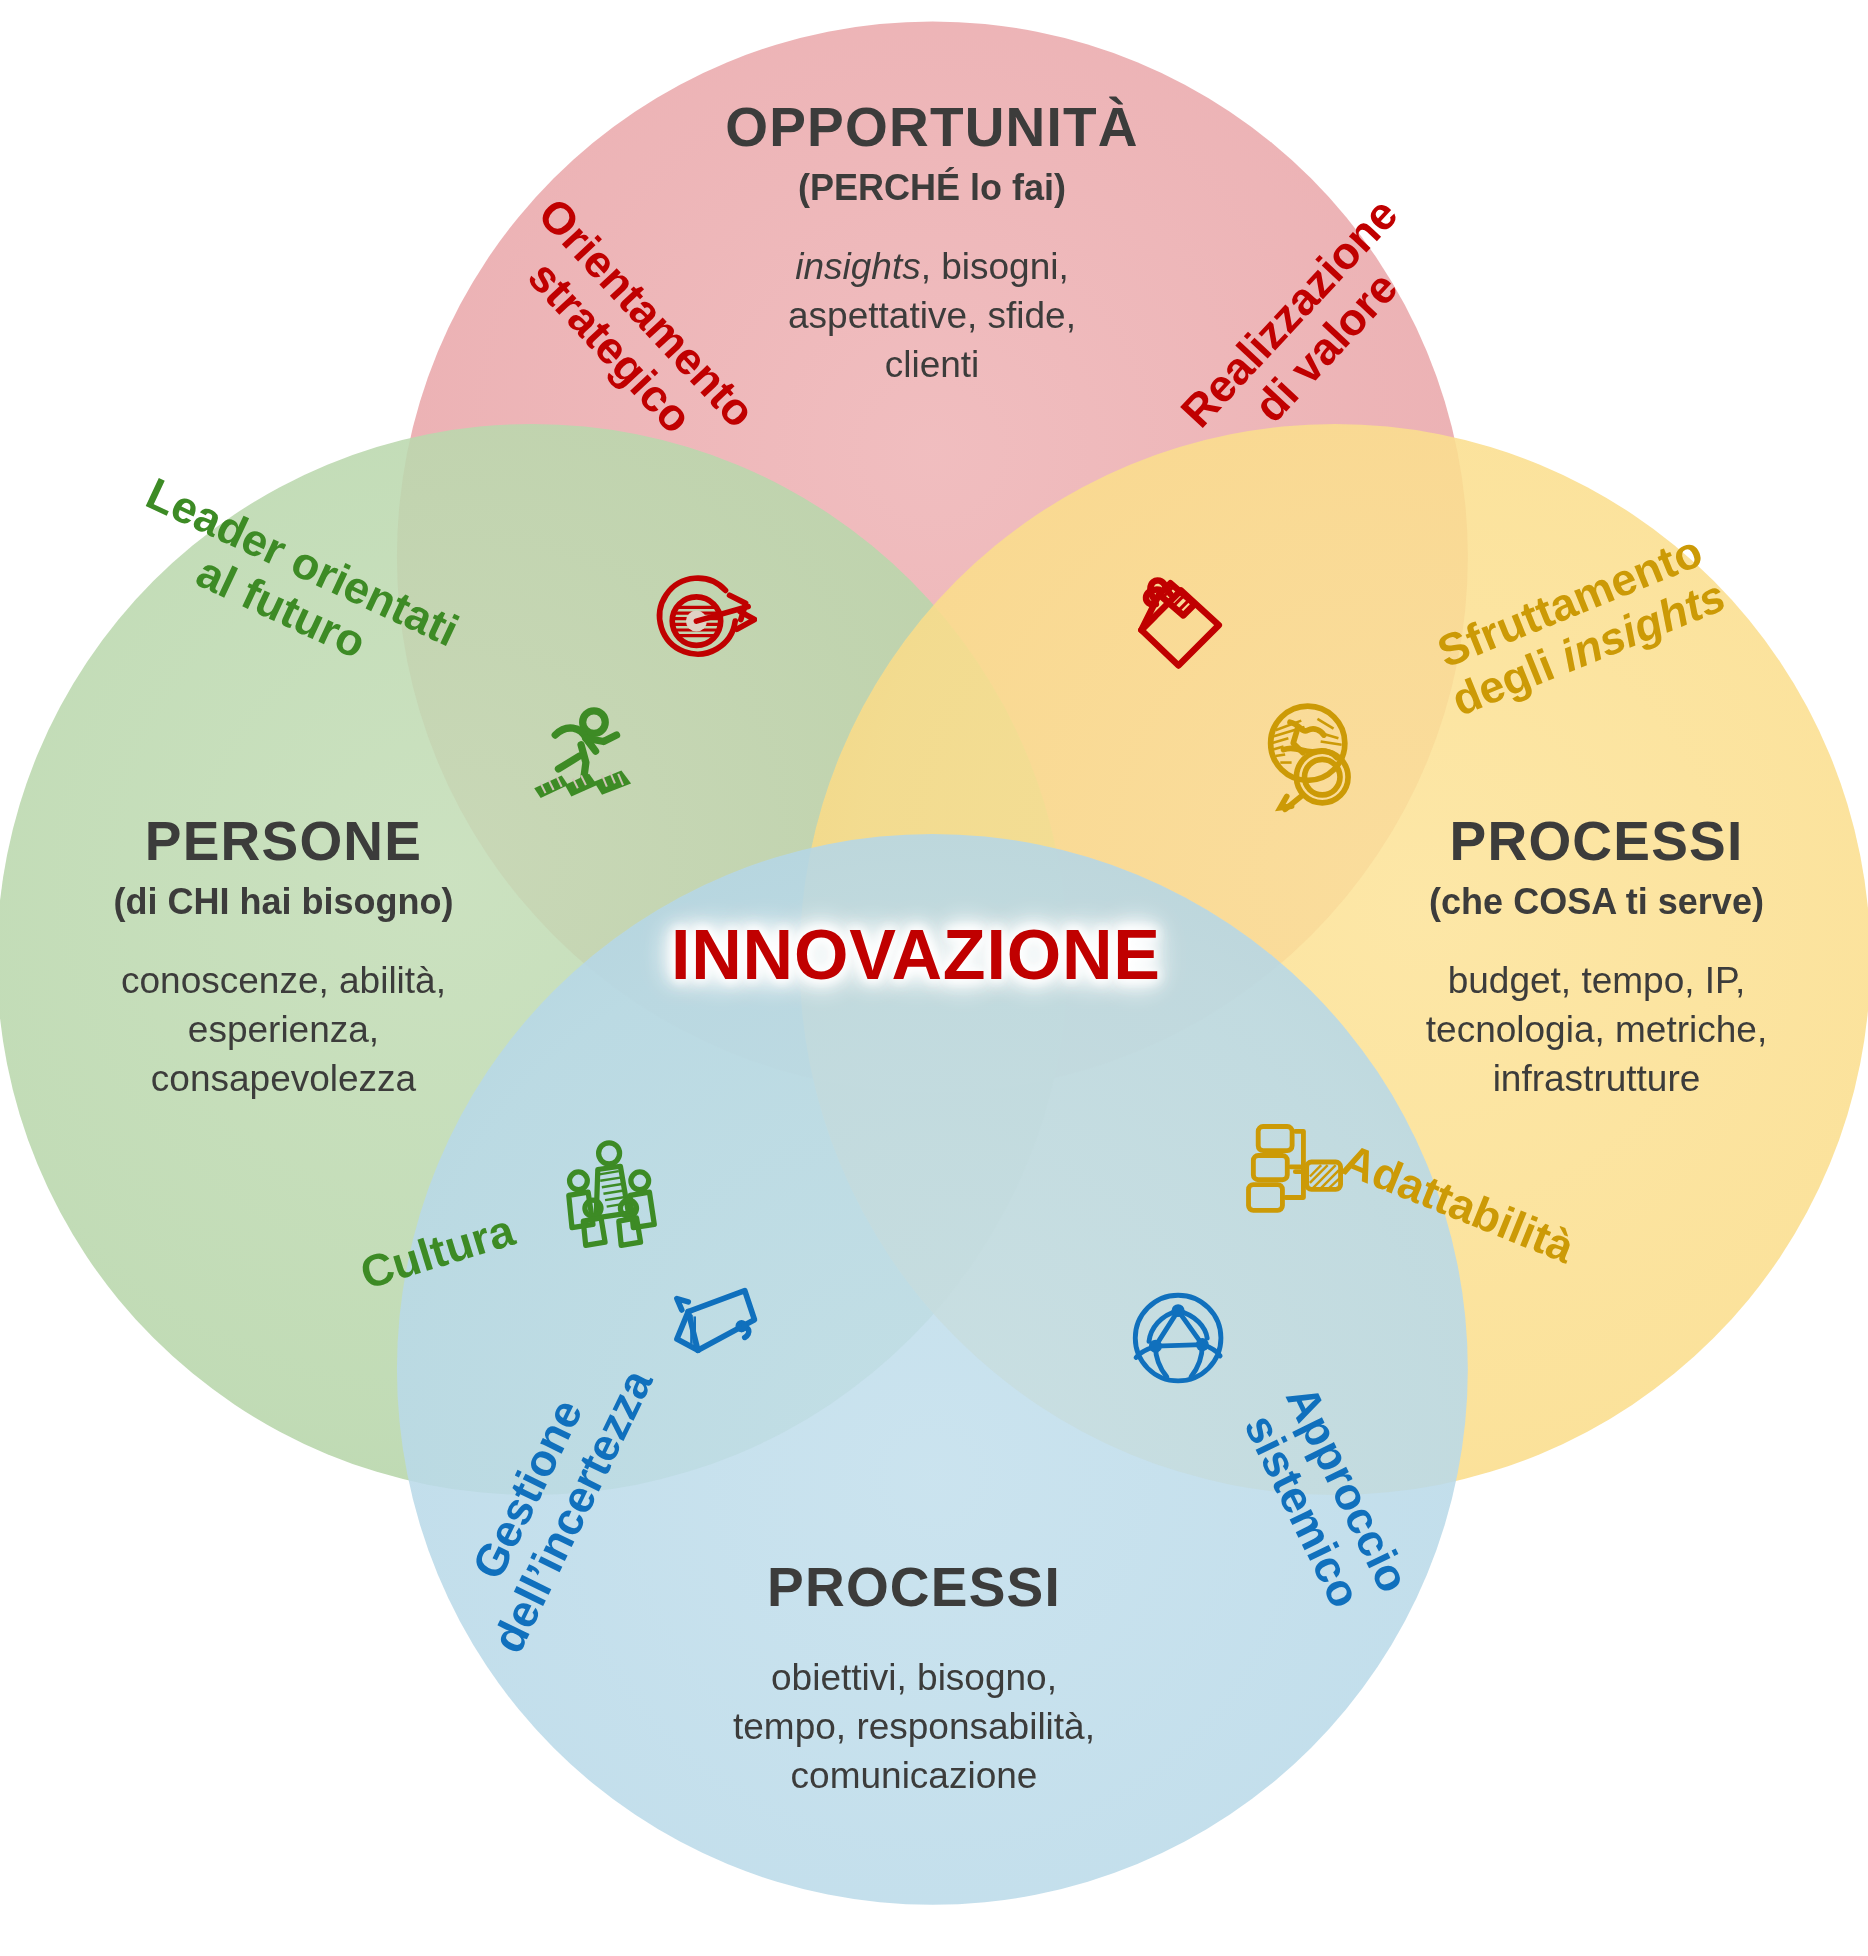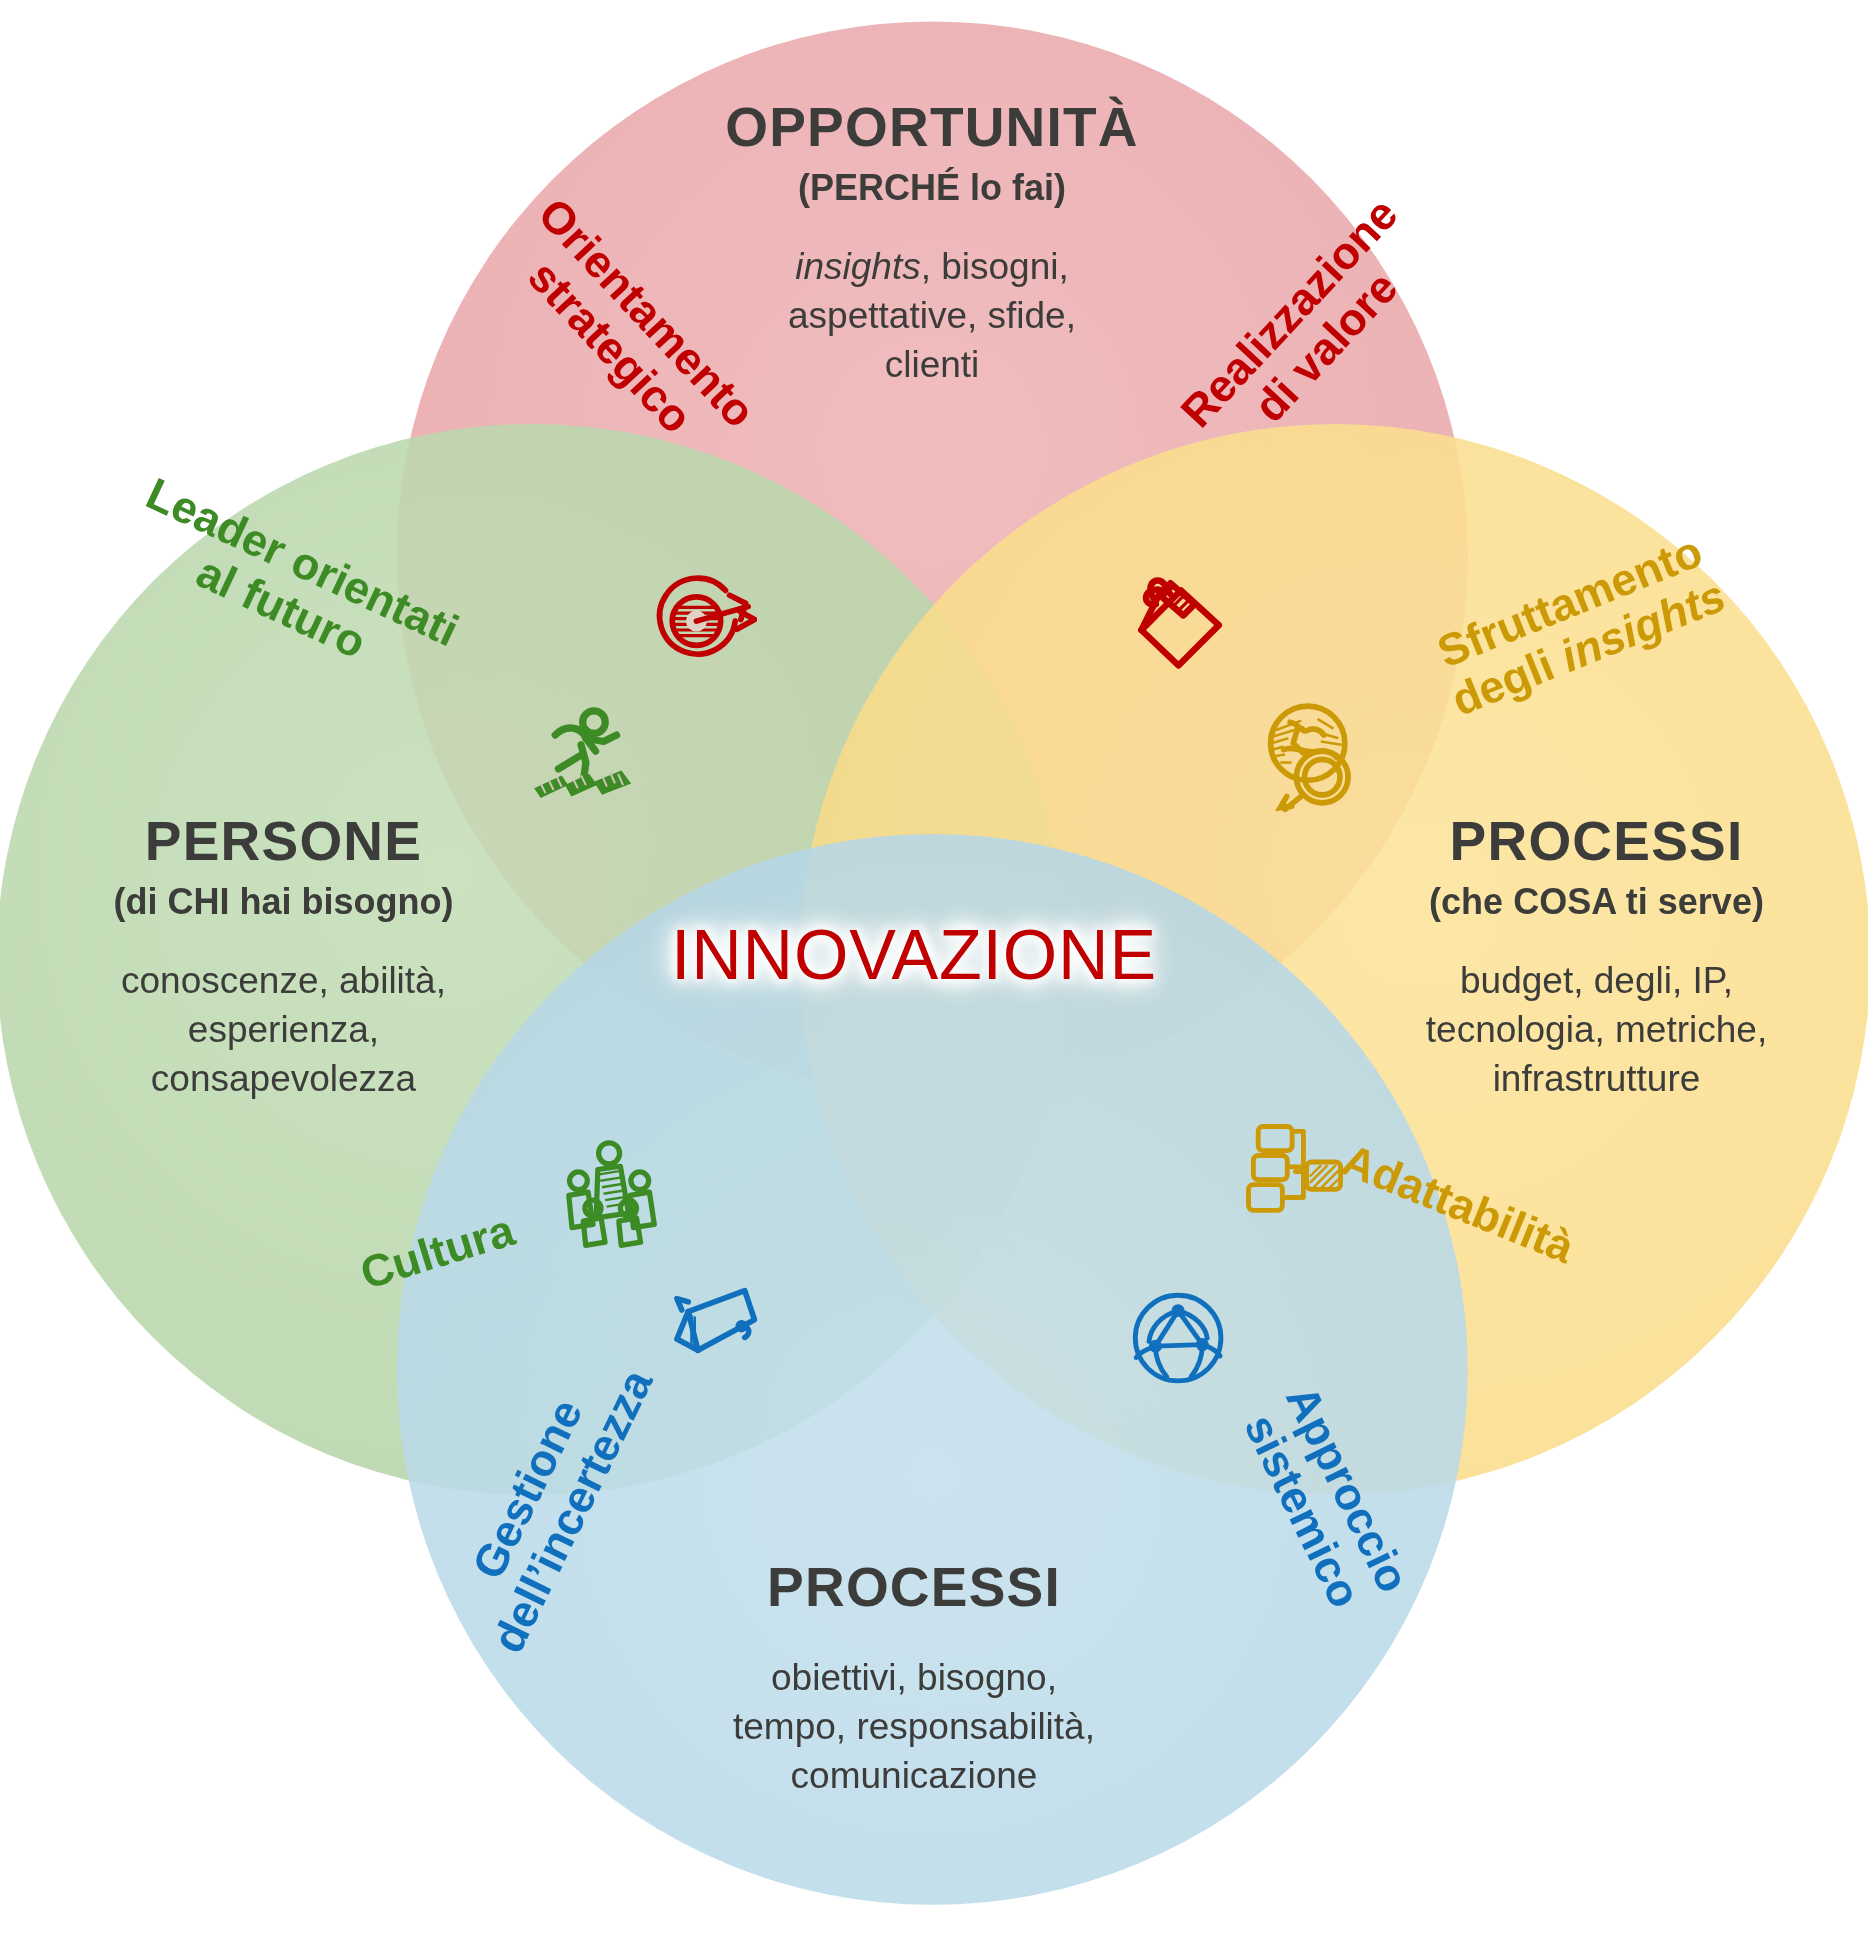--- a/index.html
+++ b/index.html
@@ -23,21 +23,21 @@
     font-size:36px;font-weight:bold;color:#3c3c3b;margin-top:8px;white-space:nowrap;
   }
   .blk-body{
     font-size:37px;font-weight:normal;color:#3c3c3b;margin-top:34px;line-height:1.33;
   }
   .blk-body i{font-style:italic;}
 
   
   #innovazione{
     position:absolute;
-    font-size:70px;font-weight:normal;color:#c00000;letter-spacing:0.8px;
+    font-size:70px;font-weight:bold;color:#c00000;letter-spacing:0.8px;
     white-space:nowrap;
     text-shadow:
       0 0 11.3px #fff, 0 0 11.3px #fff, 0 0 19.4px #fff, 0 0 19.4px #fff,
       0 0 27.5px #fff, 0 0 32px #fff, 0 0 37px #fff;
   }
 
   
   .ovl{
     position:absolute;white-space:nowrap;font-weight:bold;
     line-height:1.12;text-align:center;
@@ -107,21 +107,21 @@
       <span>conoscenze, abilità,</span><br>
       <span>esperienza,</span><br>
       <span>consapevolezza</span>
     </div>
   </div>
 
   <div class="lbl" style="left:1337px;top:810px;width:519px;">
     <div class="blk-title">PROCESSI</div>
     <div class="blk-sub">(che COSA ti serve)</div>
     <div class="blk-body">
-      <span>budget, degli, IP,</span><br>
+      <span>budget, tempo, IP,</span><br>
       <span>tecnologia, metriche,</span><br>
       <span>infrastrutture</span>
     </div>
   </div>
 
   <div class="lbl" style="left:509px;top:1556px;width:810px;">
     <div class="blk-title">PROCESSI</div>
     <div class="blk-body">
       <span>obiettivi, bisogno,</span><br>
       <span>tempo, responsabilità,</span><br>

